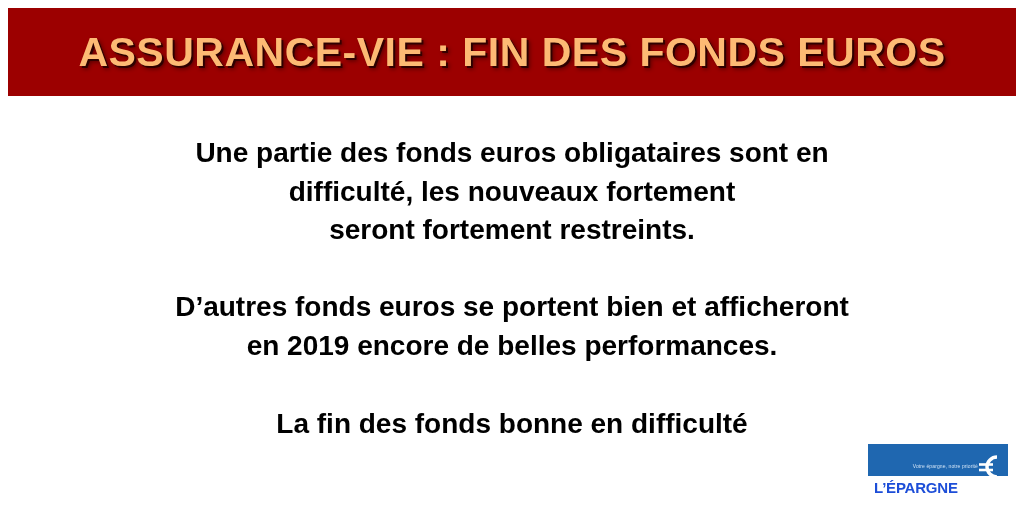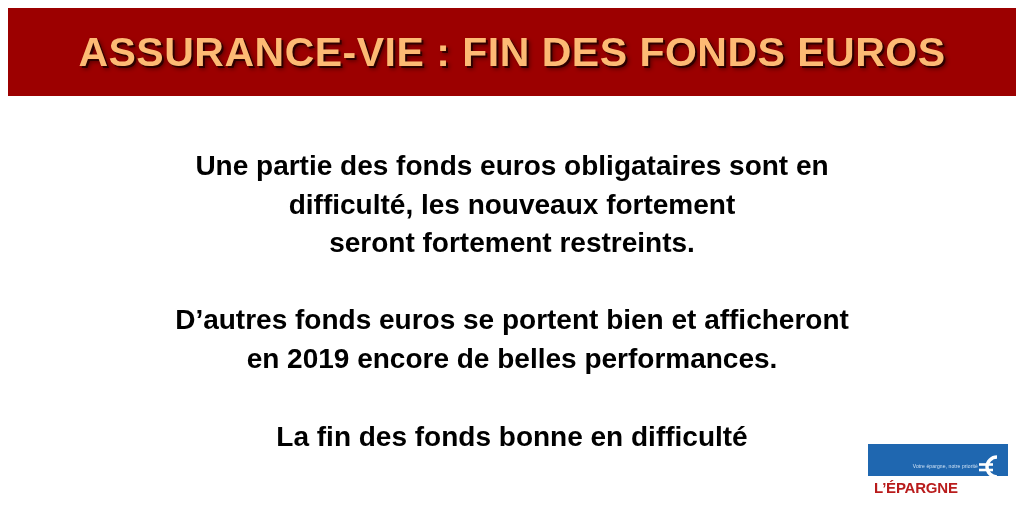--- a/index.html
+++ b/index.html
@@ -53,21 +53,21 @@
     padding-top: 22px;
     box-sizing: border-box;
   }
   .para {
     text-align: center;
     color: #000000;
     font-size: 28px;
     font-weight: bold;
     line-height: 1.38;
   }
-  .para-1 { margin-top: 21px; }
+  .para-1 { margin-top: 8px; }
   .para-2 { margin-top: 38px; }
   .para-3 { margin-top: 40px; }
   .para .line { display: block; }
 
   
   .logo {
     position: absolute;
     right: 14px;
     bottom: 12px;
     width: 144px;
@@ -132,21 +132,21 @@
     bottom: 0;
     width: 100%;
     height: 22px;
     background: #ffffff;
     display: flex;
     align-items: center;
     padding-left: 6px;
     box-sizing: border-box;
   }
   .logo-epargne {
-    color: #b91c1c;
+    color: #1d4ed8;
     font-size: 15px;
     font-weight: bold;
     line-height: 1;
     letter-spacing: -0.2px;
   }
   .logo-mark {
     position: absolute;
     right: 6px;
     top: 6px;
     width: 26px;

